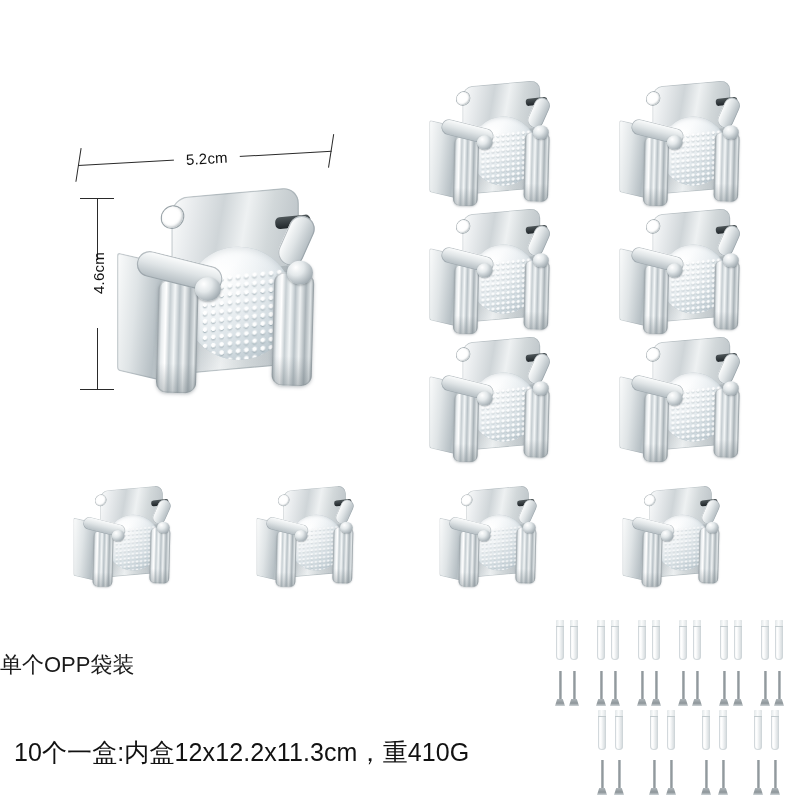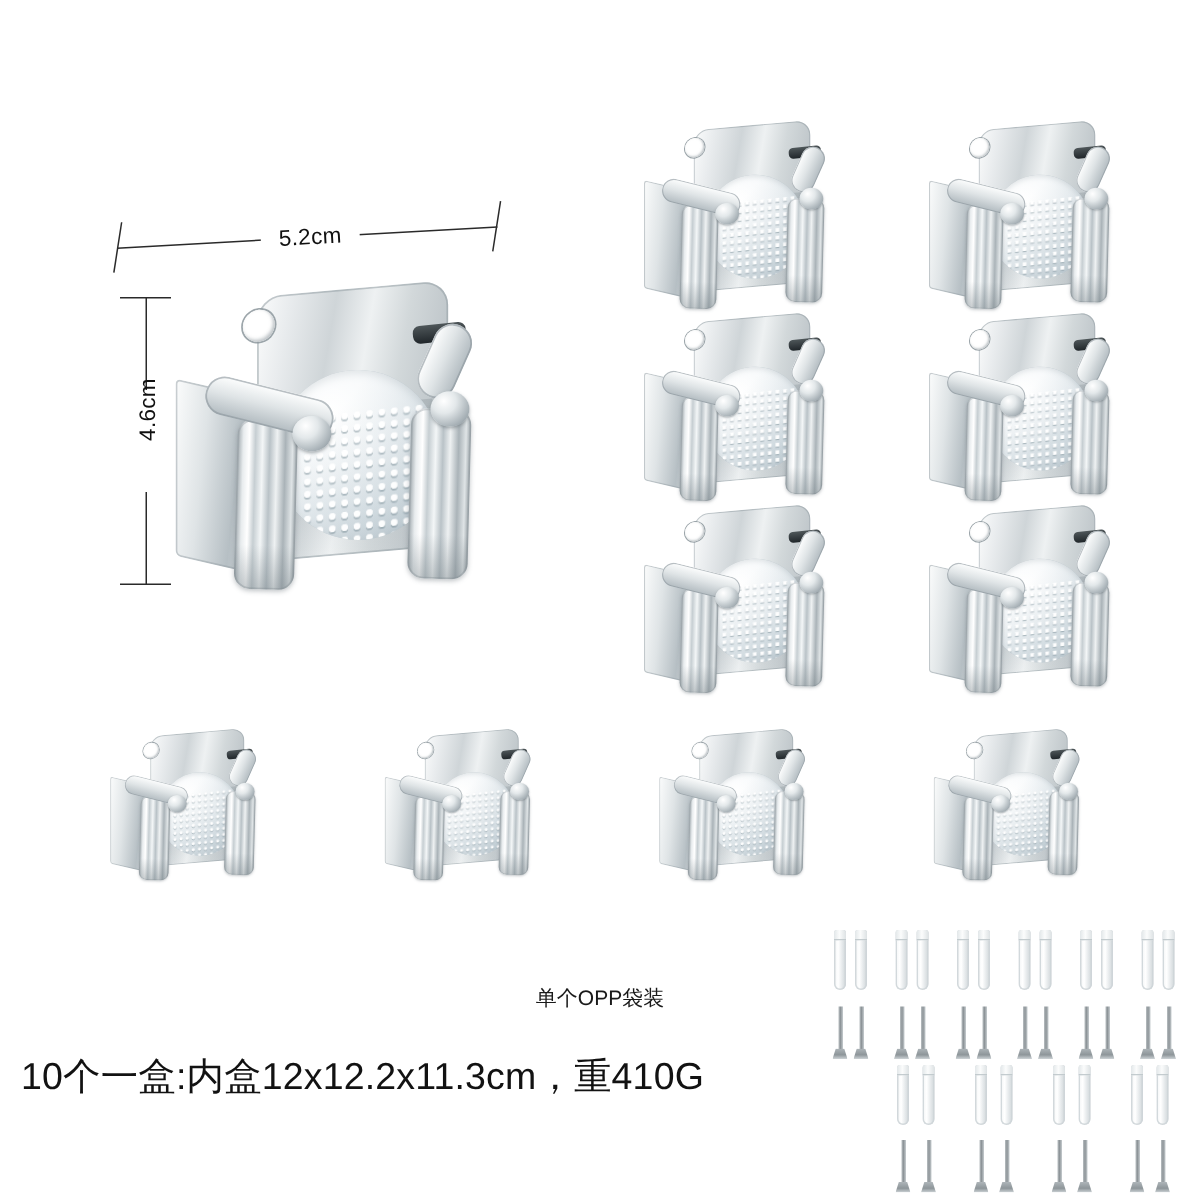--- a/index.html
+++ b/index.html
@@ -310,38 +310,38 @@
     background: linear-gradient(180deg, #aeb5b9 0%, #8e969a 60%, #cdd3d6 100%);
     clip-path: polygon(0 100%, 100% 100%, 78% 0, 22% 0);
   }
 
   
   .caption {
     position: absolute;
     left: 0;
     right: 0;
     top: 648px;
-    text-align: center;
-    font-size: 14px;
+    text-align: left;
+    font-size: 22px;
     line-height: 34px;
     color: #1a1a1a;
     font-family: "Liberation Sans", "DejaVu Sans", sans-serif;
   }
   .spec-lines {
     position: absolute;
     left: 14px;
     top: 696px;
     width: 780px;
     font-size: 25px;
     line-height: 44px;
     color: #121212;
     letter-spacing: .1px;
     font-family: "Liberation Sans", "DejaVu Sans", sans-serif;
   }
-  .spec-lines .line { white-space: nowrap; }
+  .spec-lines .line { white-space: nowrap; margin-top: 34px; }
 </style>
 </head>
 <body>
 
 <div class="canvas">
 
   <div class="dim-h">
     <div class="rule"></div>
     <div class="tick-l"></div>
     <div class="tick-r"></div>

